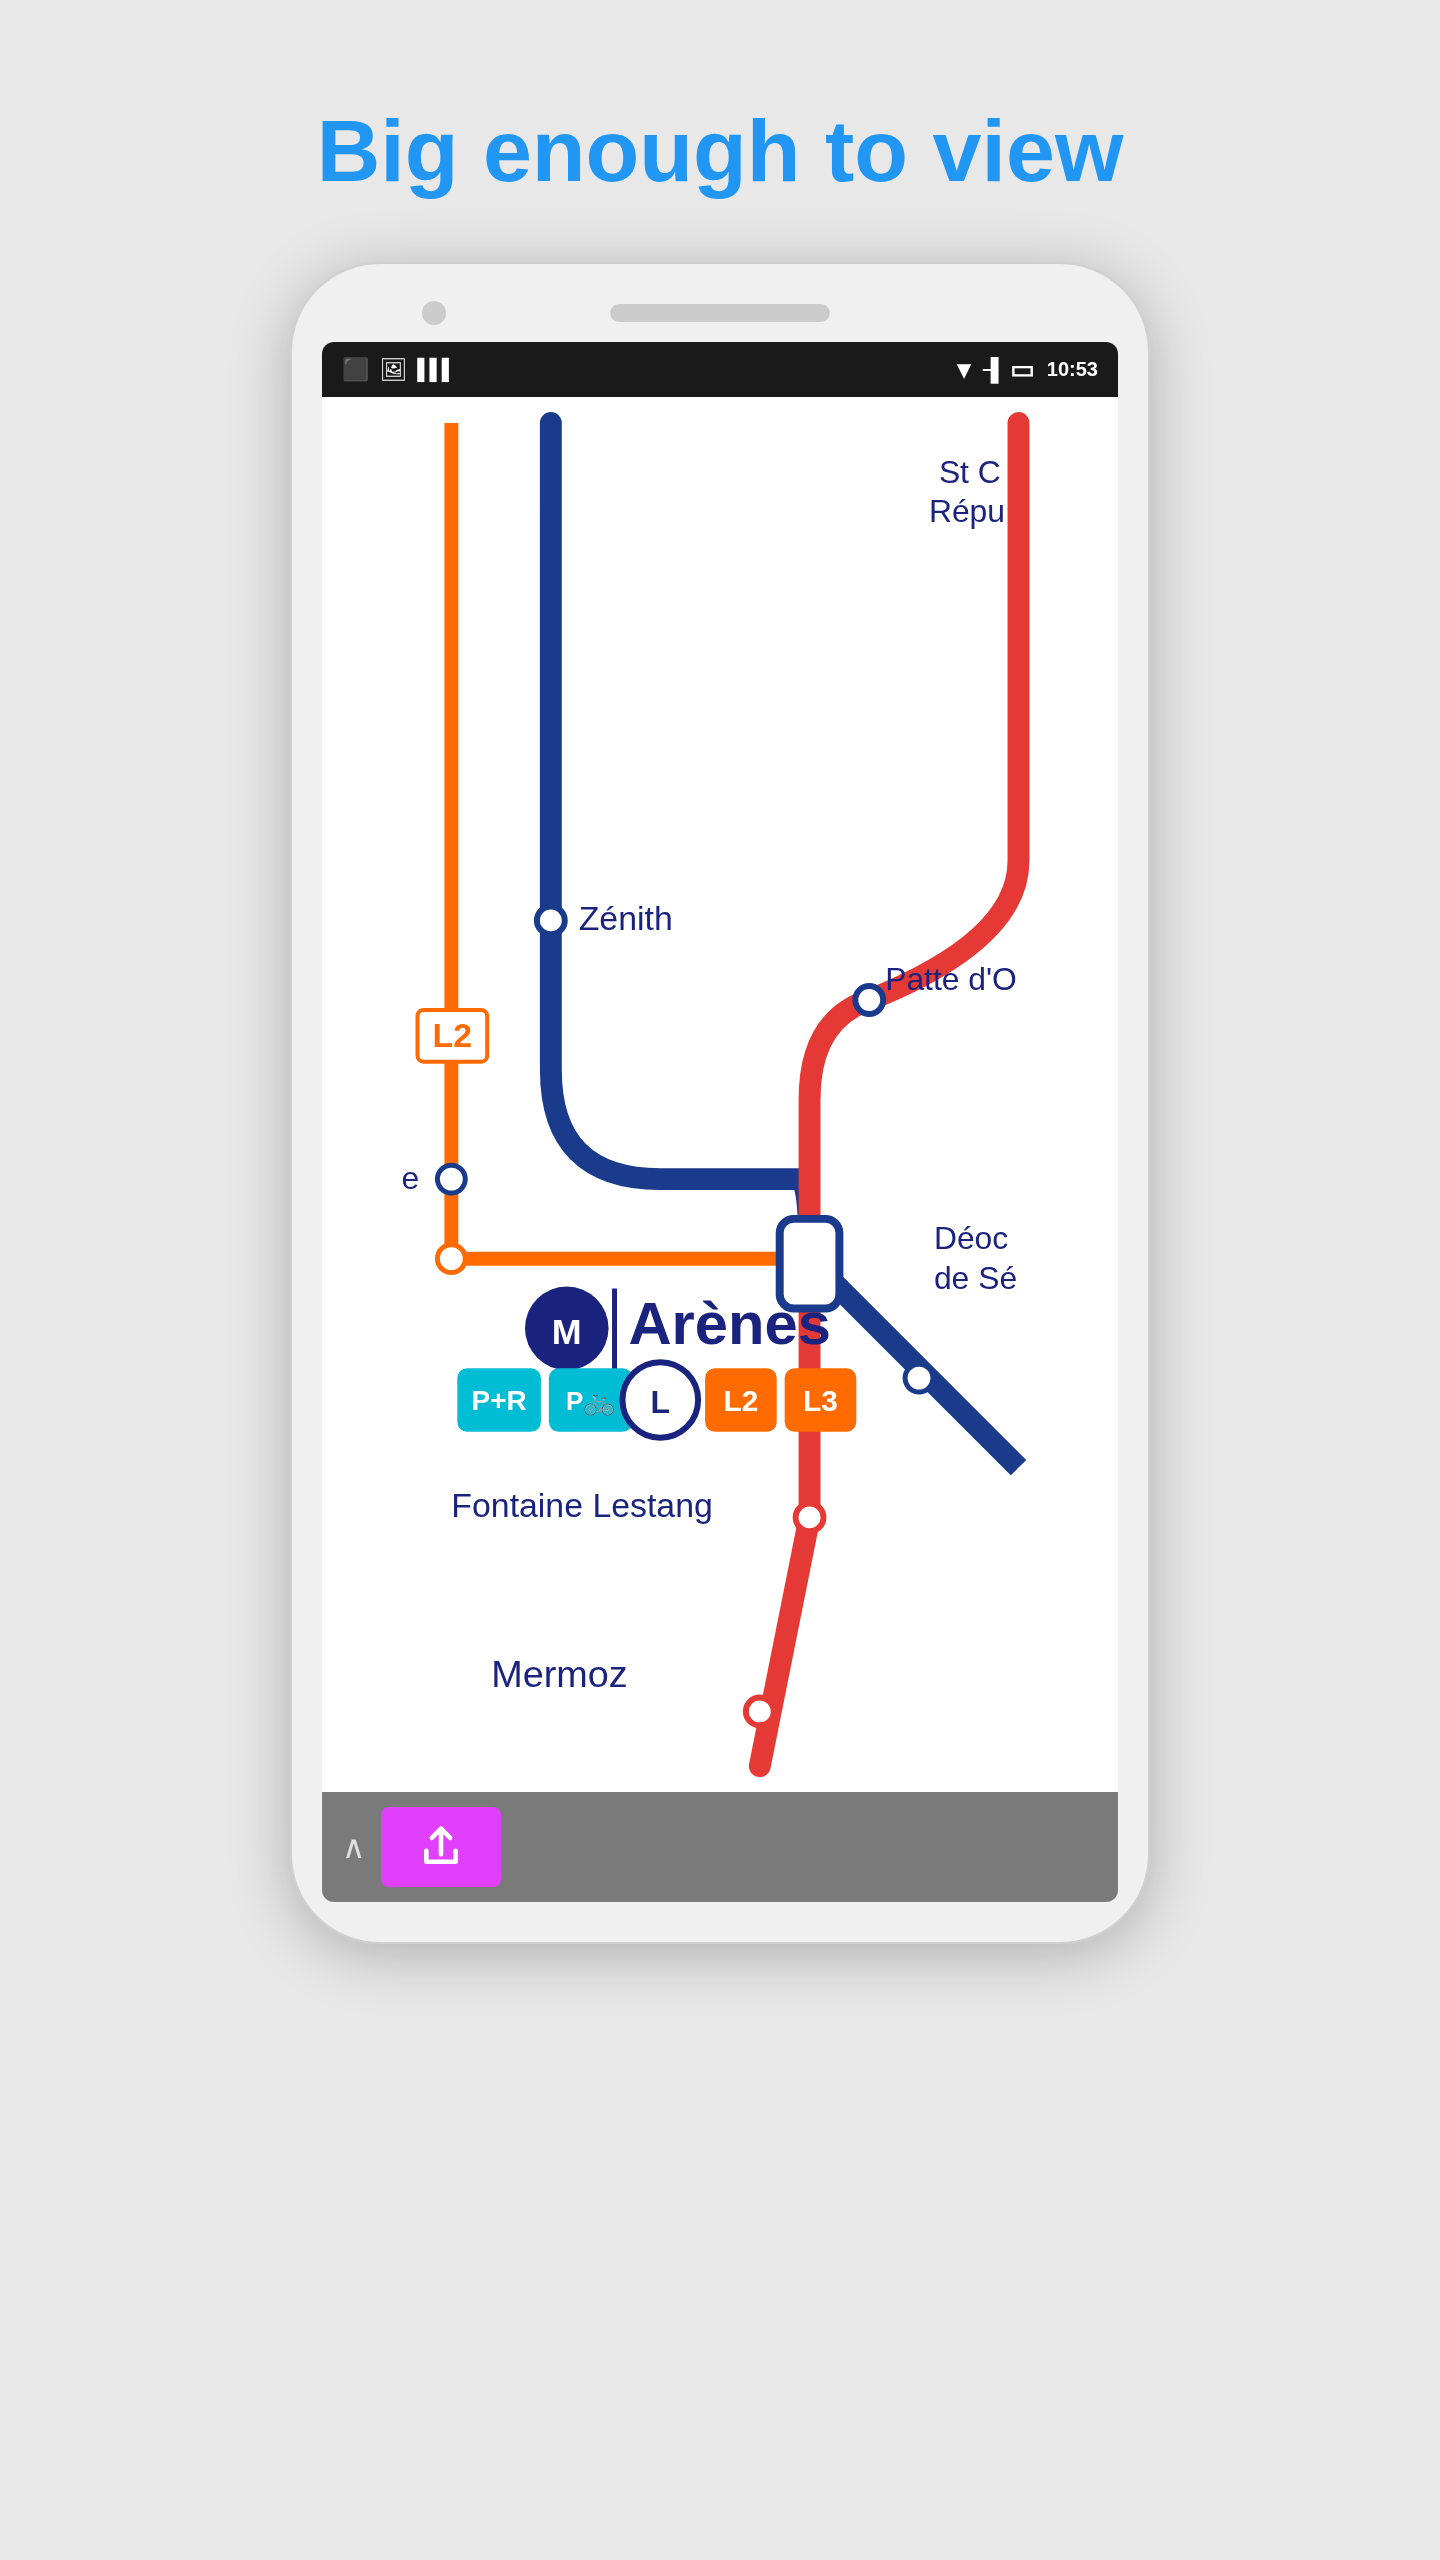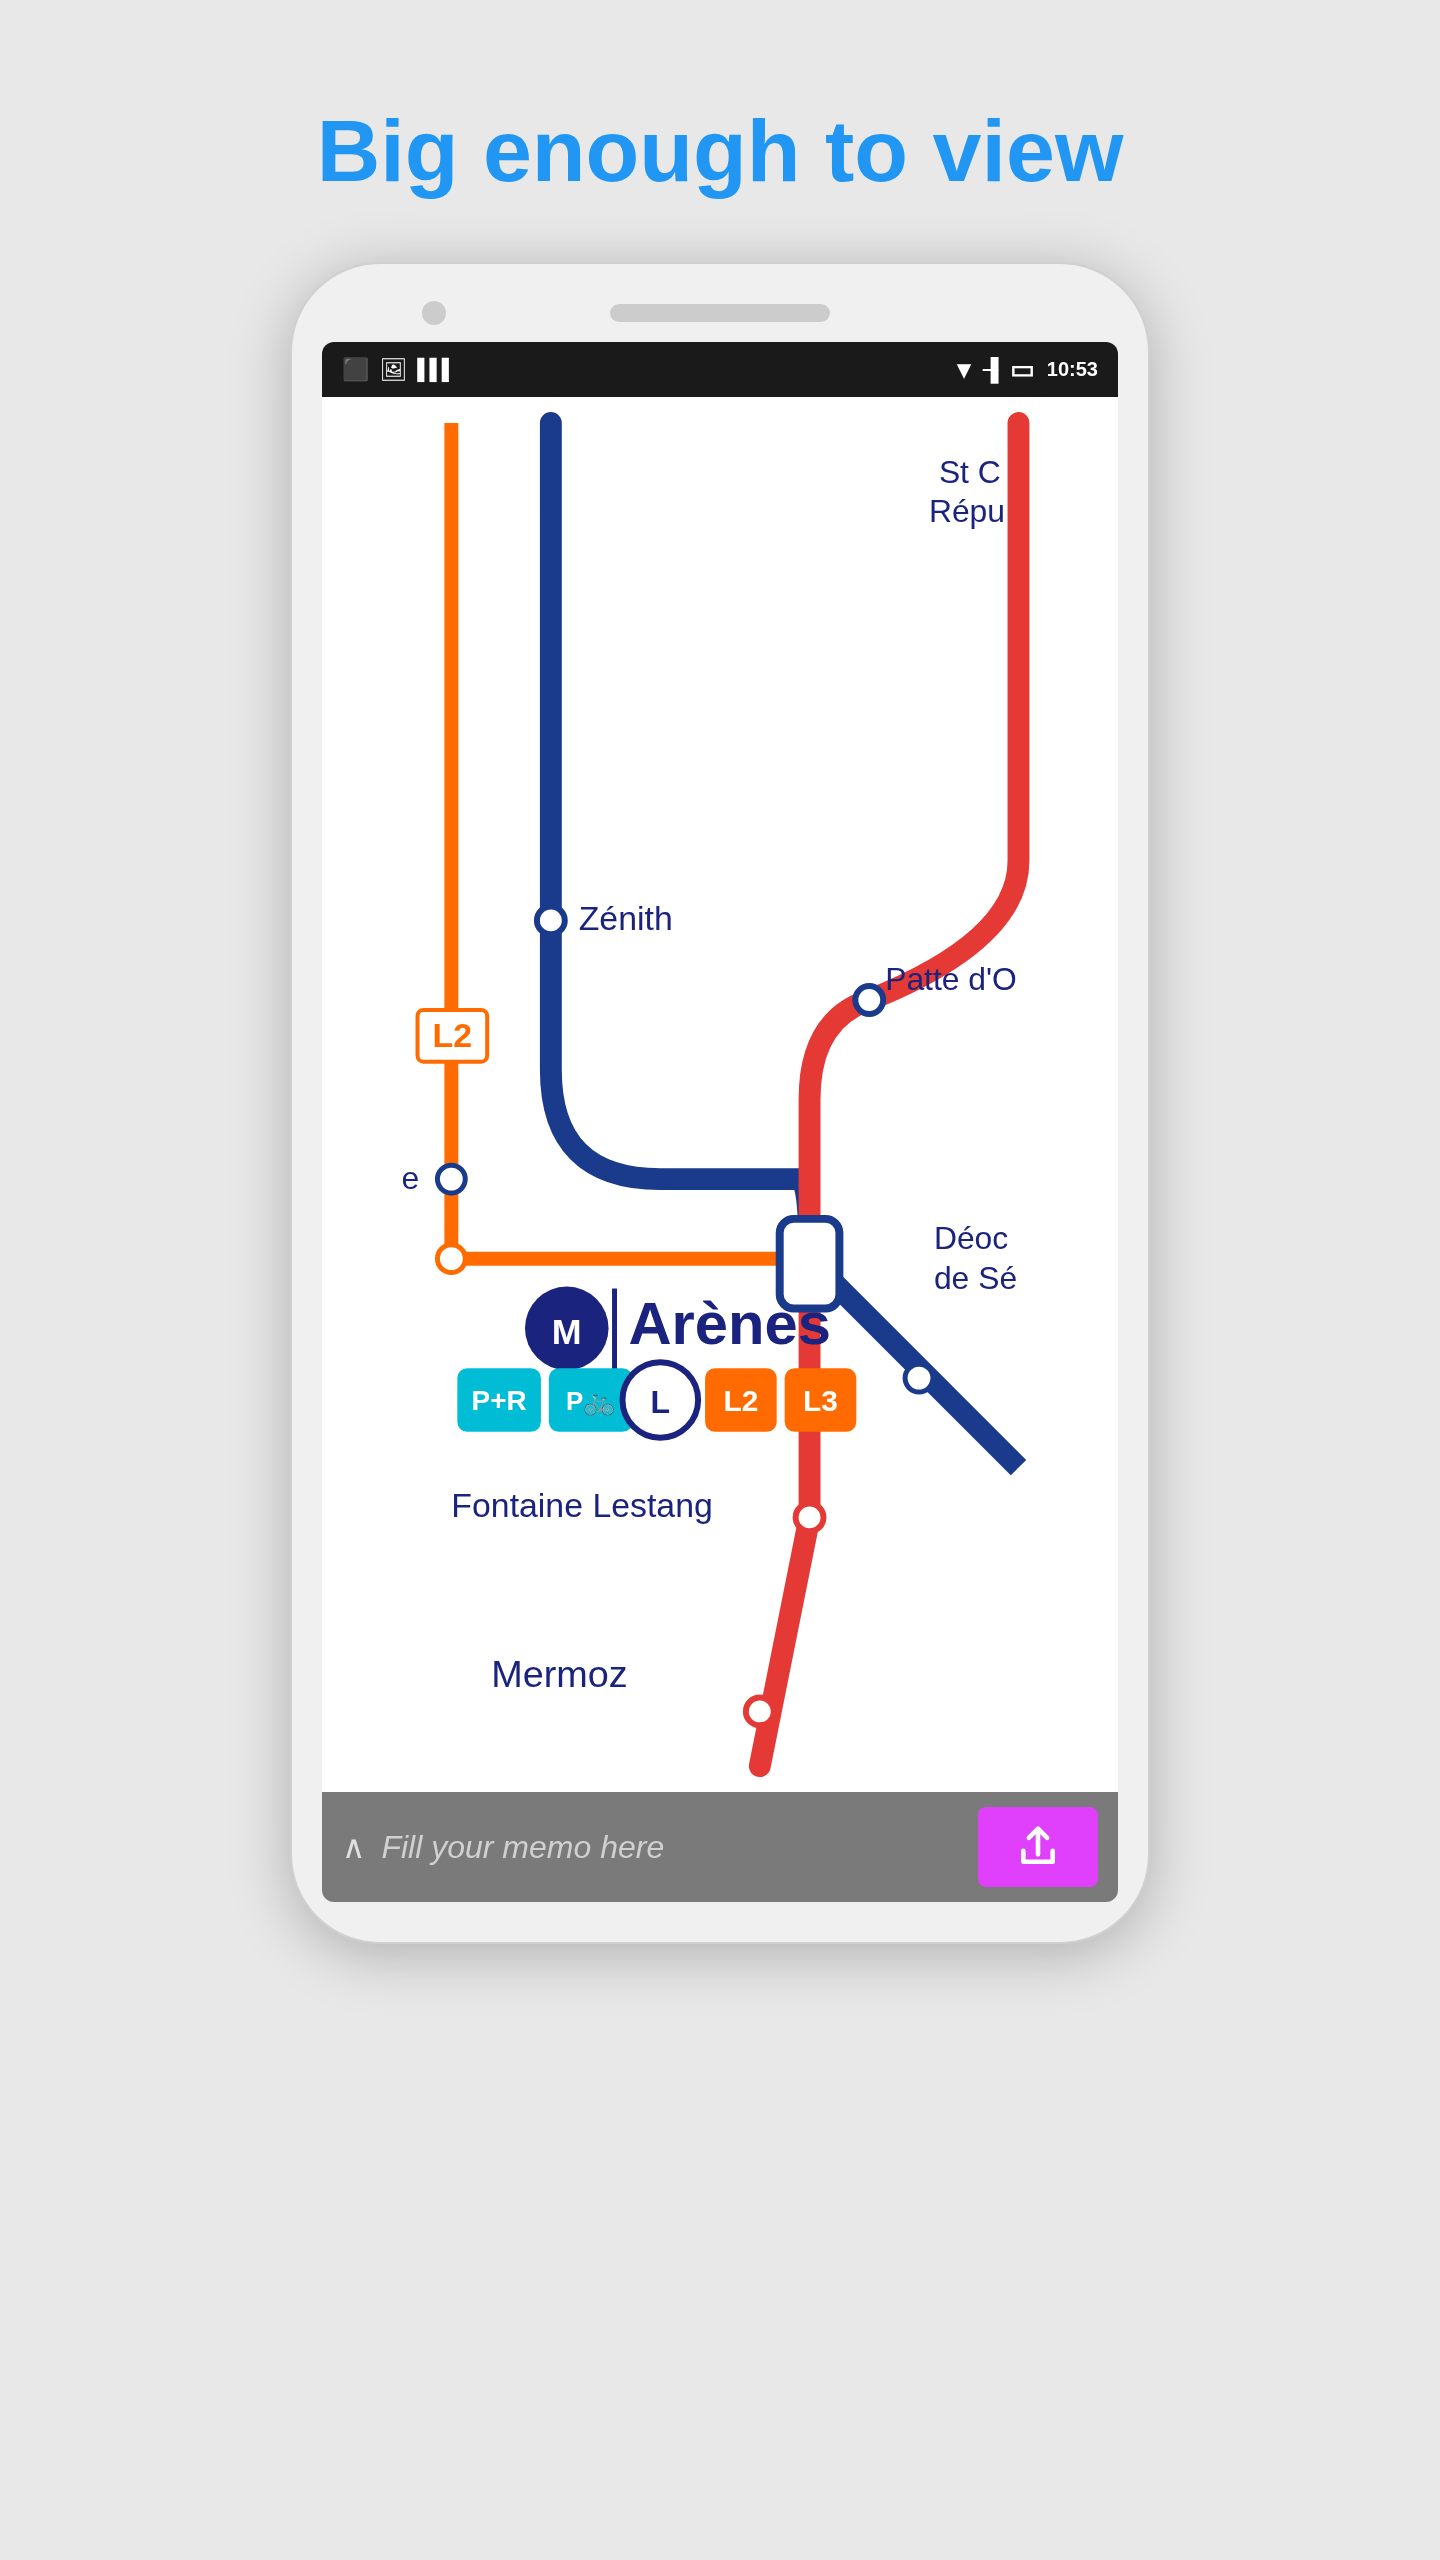--- a/index.html
+++ b/index.html
@@ -246,21 +246,20 @@
         <text x="130" y="1100" font-size="34" font-weight="500" fill="#1a237e">Fontaine Lestang</text>
 
         <text x="170" y="1270" font-size="38" font-weight="500" fill="#1a237e">Mermoz</text>
 
       </svg>
 
     </div>
 
     <div class="memo-bar">
       <span class="memo-chevron">∧</span>
-      <span class="memo-text">Fill your memo here</span>
       <div class="memo-share-btn">
         <svg viewBox="0 0 24 24" fill="none" xmlns="http://www.w3.org/2000/svg">
           <path d="M12 2L12 16M12 2L7 7M12 2L17 7" stroke="white" stroke-width="2.5" stroke-linecap="round" stroke-linejoin="round"></path>
           <path d="M4 14V20H20V14" stroke="white" stroke-width="2.5" stroke-linecap="round" stroke-linejoin="round"></path>
         </svg>
       </div>
     </div>
 
   </div>
 </div>

